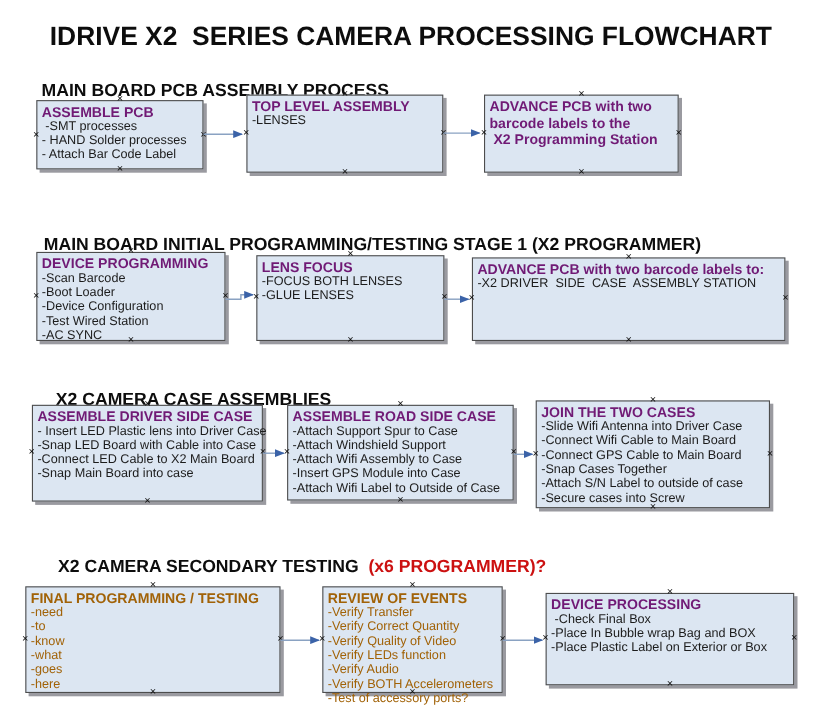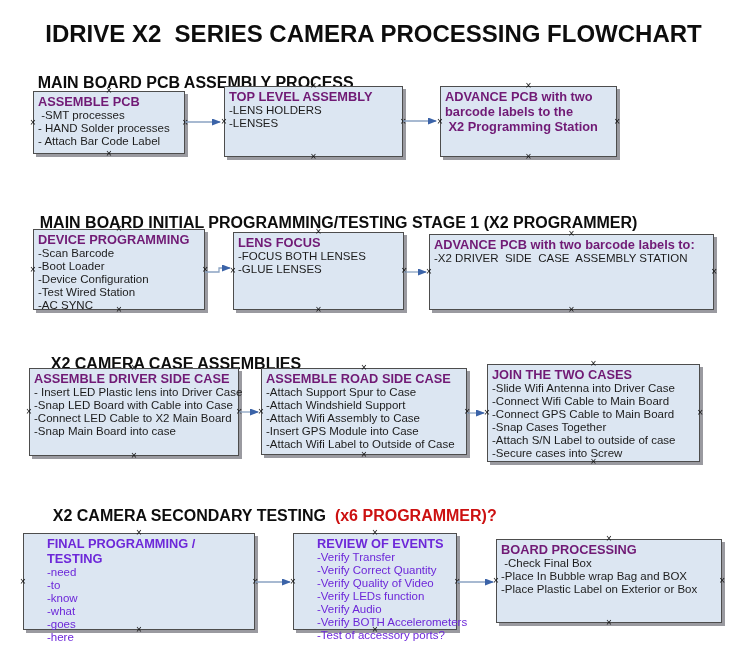--- a/index.html
+++ b/index.html
@@ -44,21 +44,21 @@
     line-height: 15px;
     white-space: pre-wrap;
     color: #701a75;
   }
   .box-items .item {
     font-size: 11.5px;
     line-height: 13px;
     white-space: pre;
     color: #1c1c1c;
   }
-  .box.red .box-title, .box.red .item { color: #6d28d9; margin-left: 19px; }
+  .box.red .box-title, .box.red .item { color: #a16207; }
   .anchor {
     position: absolute;
     font-size: 10px;
     line-height: 10px;
     color: #111;
     font-weight: normal;
     pointer-events: none;
   }
   .anchor-t { left: 50%; top: -6px; transform: translateX(-50%); }
   .anchor-b { left: 50%; bottom: -6px; transform: translateX(-50%); }
@@ -99,21 +99,20 @@
         <div class="item">- Attach Bar Code Label</div>
       </div>
   <span class="anchor anchor-t">×</span>
       <span class="anchor anchor-b">×</span>
       <span class="anchor anchor-l">×</span>
       <span class="anchor anchor-r">×</span>
     </div>
   <div class="box" style="left:224px; top:86px; width:179px; height:71px;">
     <div class="box-title">TOP LEVEL ASSEMBLY</div>
     <div class="box-items">
-        <div class="item">-LENS HOLDERS</div>
         <div class="item">-LENSES</div>
       </div>
   <span class="anchor anchor-t">×</span>
       <span class="anchor anchor-b">×</span>
       <span class="anchor anchor-l">×</span>
       <span class="anchor anchor-r">×</span>
     </div>
   <div class="box" style="left:440px; top:86px; width:177px; height:71px;">
     <div class="box-title">ADVANCE PCB with two barcode labels to the
  X2 Programming Station</div>
@@ -228,21 +227,21 @@
         <div class="item">-Verify Audio</div>
         <div class="item">-Verify BOTH Accelerometers</div>
         <div class="item">-Test of accessory ports?</div>
       </div>
   <span class="anchor anchor-t">×</span>
       <span class="anchor anchor-b">×</span>
       <span class="anchor anchor-l">×</span>
       <span class="anchor anchor-r">×</span>
     </div>
   <div class="box" style="left:496px; top:539px; width:226px; height:84px;">
-    <div class="box-title">BOARD PROCESSING</div>
+    <div class="box-title">DEVICE PROCESSING</div>
     <div class="box-items">
         <div class="item"> -Check Final Box</div>
         <div class="item">-Place In Bubble wrap Bag and BOX</div>
         <div class="item">-Place Plastic Label on Exterior or Box</div>
       </div>
   <span class="anchor anchor-t">×</span>
       <span class="anchor anchor-b">×</span>
       <span class="anchor anchor-l">×</span>
       <span class="anchor anchor-r">×</span>
     </div>

